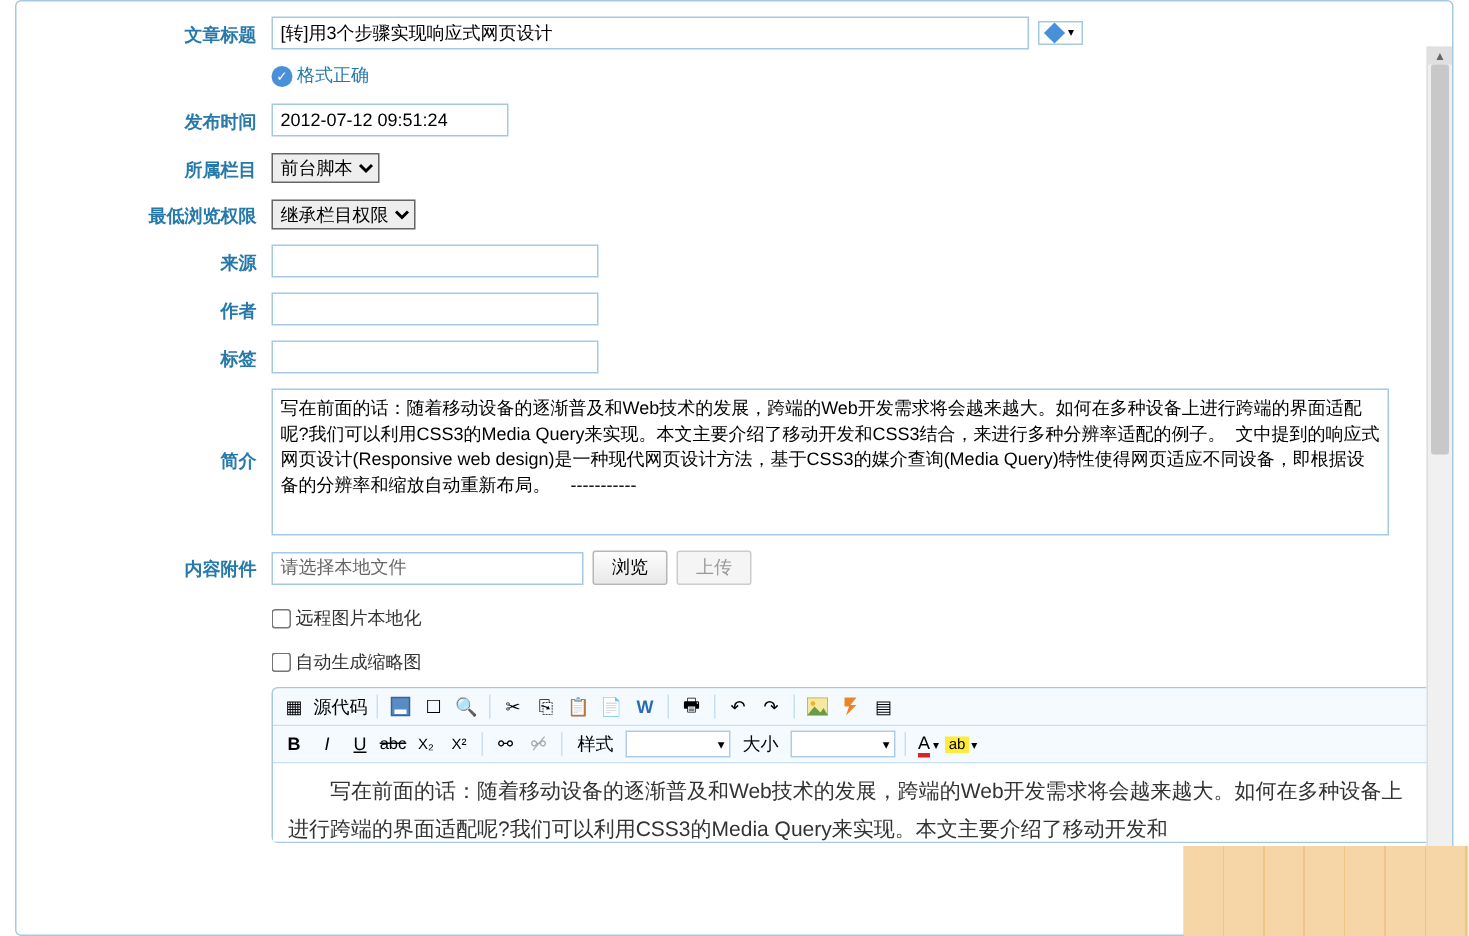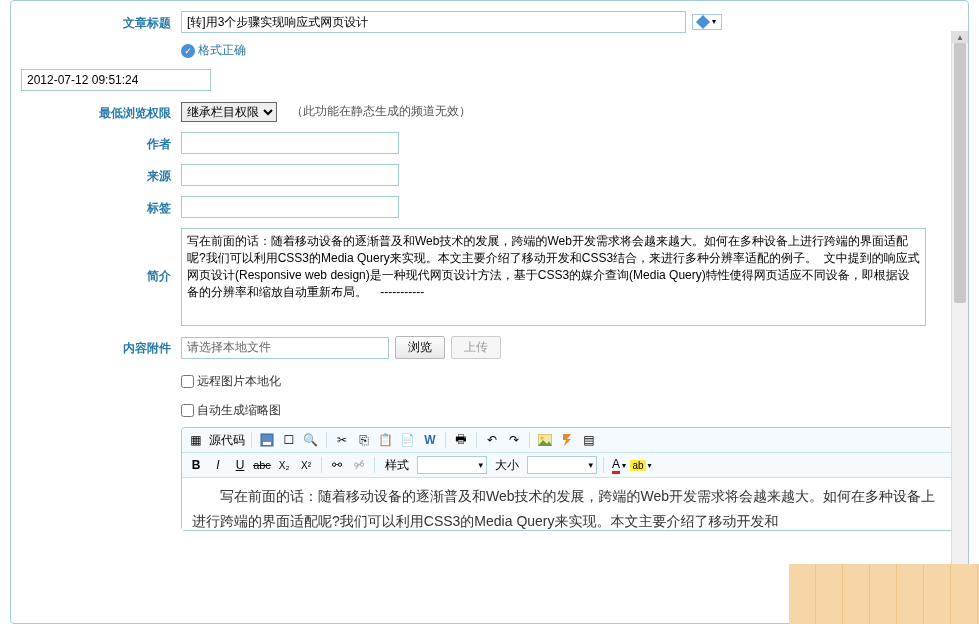--- a/index.html
+++ b/index.html
@@ -56,43 +56,49 @@
           </span>
         </div>
         <div class="validation-msg">
           <span class="check-icon">✓</span>
           <span>格式正确</span>
         </div>
       </div>
     </div>
 
     <div class="form-row">
-      <div class="form-content">
-        <input type="text" style="width: 190px;" value="2012-07-12 09:51:24">
-      </div>
-    </div>
-
+      <div class="form-label">发布时间</div>
+      <div class="form-content">
+        <input type="text" style="width: 158px;" value="2012-07-12 09:51:24">
+      </div>
+    </div>
+
+    <div class="form-row">
+      <div class="form-label">所属栏目</div>
+      <div class="form-content">
+        <select><option>前台脚本</option></select>
+      </div>
+    </div>
 
     <div class="form-row">
       <div class="form-label">最低浏览权限</div>
       <div class="form-content">
         <select><option>继承栏目权限</option></select>
-        <span class="note-text">（此功能在静态生成的频道无效）</span>
+      </div>
+    </div>
+
+    <div class="form-row">
+      <div class="form-label">来源</div>
+      <div class="form-content">
+        <input type="text" style="width: 218px;" value="">
       </div>
     </div>
 
     <div class="form-row">
       <div class="form-label">作者</div>
-      <div class="form-content">
-        <input type="text" style="width: 218px;" value="">
-      </div>
-    </div>
-
-    <div class="form-row">
-      <div class="form-label">来源</div>
       <div class="form-content">
         <input type="text" style="width: 218px;" value="">
       </div>
     </div>
 
 
     <div class="form-row">
       <div class="form-label">标签</div>
       <div class="form-content">
         <input type="text" style="width: 218px;" value="">

